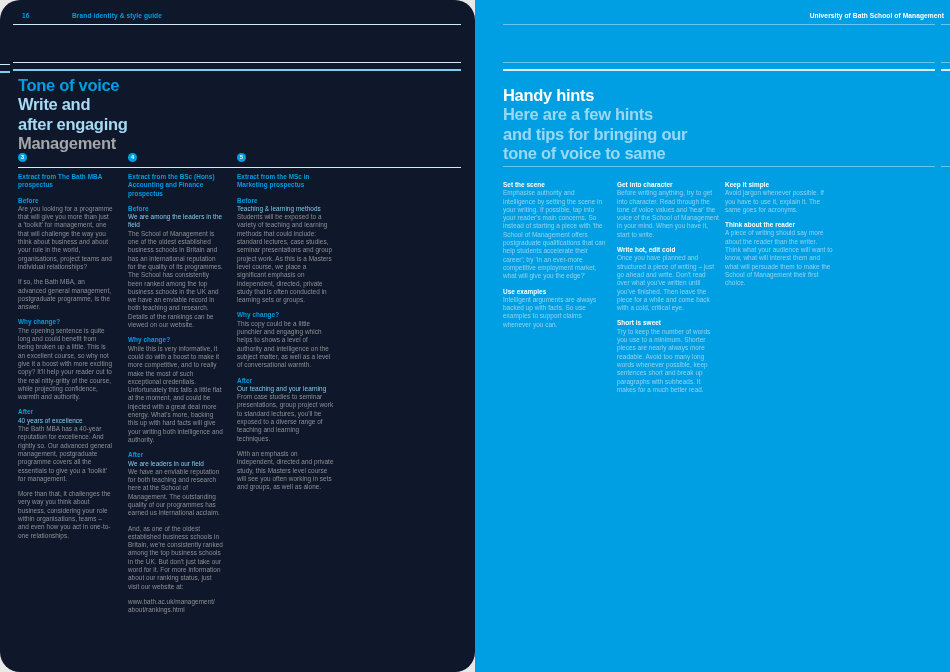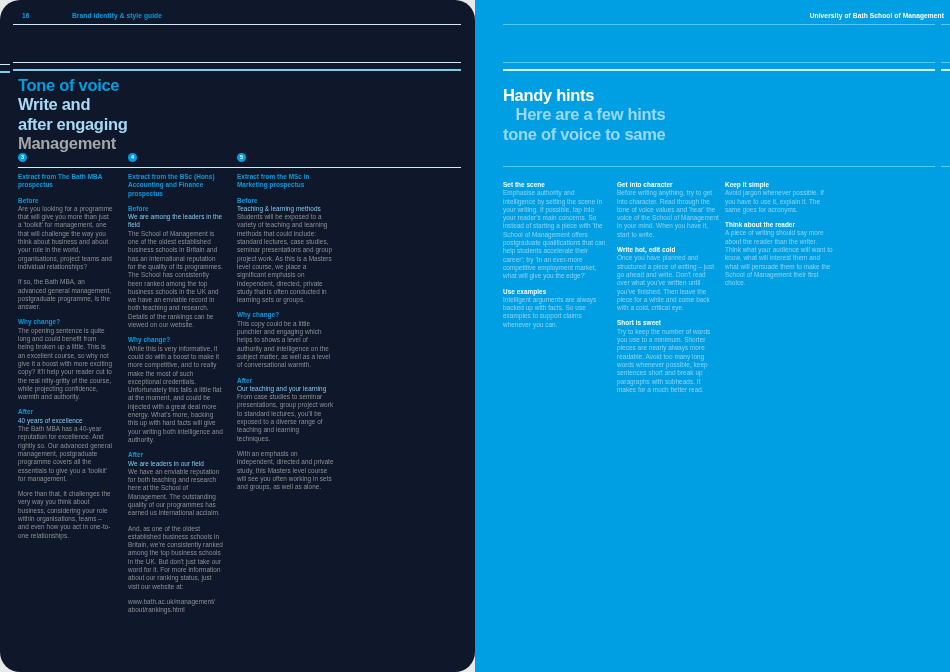--- a/index.html
+++ b/index.html
@@ -22,21 +22,21 @@
   .page-left .runhead{color:#009ee2;}
   .page-right .runhead{color:#ffffff;}
 
   .heading{position:absolute;left:18px;top:76px;font-size:16.5px;font-weight:700;
            line-height:19.4px;letter-spacing:-0.3px;}
   .hd-main{color:#009ee2;}
   .hd-pale{color:#a9daf5;}
   .hd-gray{color:#a4a6a9;}
   .page-right .heading{left:28px;top:86px;}
   .page-right .hd-main{color:#ffffff;}
-  .page-right .hd-pale{color:rgba(255,255,255,0.60);text-align:right;}
+  .page-right .hd-pale{color:rgba(255,255,255,0.60);}
 
   .marker{position:absolute;top:153px;width:9px;height:9px;border-radius:50%;
           background:#009ee2;color:#ffffff;font-size:5.5px;font-weight:700;
           line-height:9.5px;text-align:center;}
 
   .col{position:absolute;top:173px;font-size:6.4px;line-height:8.3px;letter-spacing:0.05px;}
   .page-right .col{top:174px;}
   .b-colhead{color:#009ee2;font-weight:700;margin-bottom:7px;}
   .b-subhead{color:#009ee2;font-weight:700;margin-top:7px;}
   .b-lighthead{color:#85ccf0;}
@@ -117,20 +117,21 @@
   <div class="rule rule-w-light" style="top:24px;left:28px;width:432px;"></div>
   <div class="rule rule-w-light" style="top:24px;left:466px;width:9px;"></div>
   <div class="rule rule-w-light" style="top:62px;left:28px;width:432px;"></div>
   <div class="rule rule-w-light" style="top:62px;left:466px;width:9px;"></div>
   <div class="rule rule-w-strong" style="top:69px;left:28px;width:432px;"></div>
   <div class="rule rule-w-strong" style="top:69px;left:466px;width:9px;"></div>
 
   <div class="heading">
     <div class="hd-main">Handy hints</div>
     <div class="hd-pale">Here are a few hints</div>
+    <div class="hd-pale">and tips for bringing our</div>
     <div class="hd-pale">tone of voice to same</div>
   </div>
 
   <div class="rule rule-w-light" style="top:166px;left:28px;width:432px;"></div>
   <div class="rule rule-w-light" style="top:166px;left:466px;width:9px;"></div>
 
   <div class="col" style="left:28px;width:103px;">
       <div class="b-subhead">Set the scene</div>
       <div class="b-body">Emphasise authority and intelligence by setting the scene in your writing. If possible, tap into your reader's main concerns. So instead of starting a piece with 'the School of Management offers postgraduate qualifications that can help students accelerate their career'; try 'In an ever-more competitive employment market, what will give you the edge?'</div>
       <div class="b-subhead">Use examples</div>

